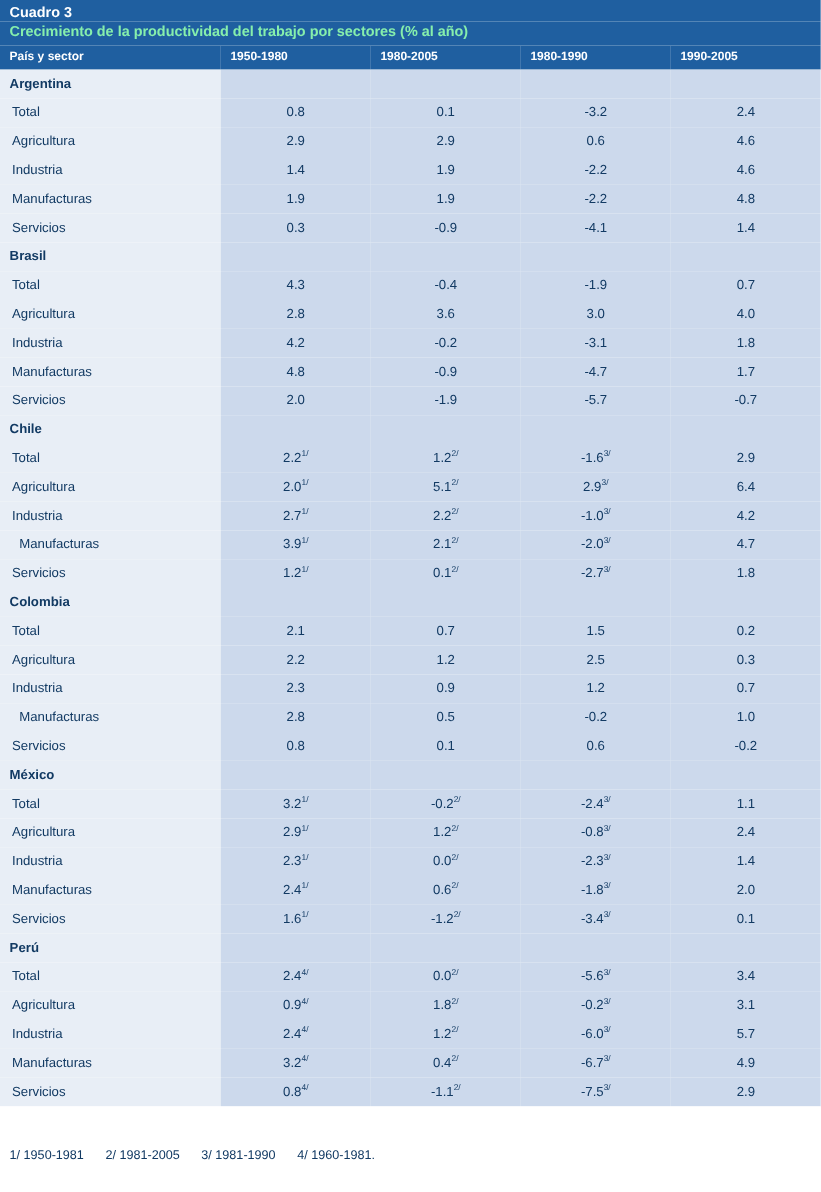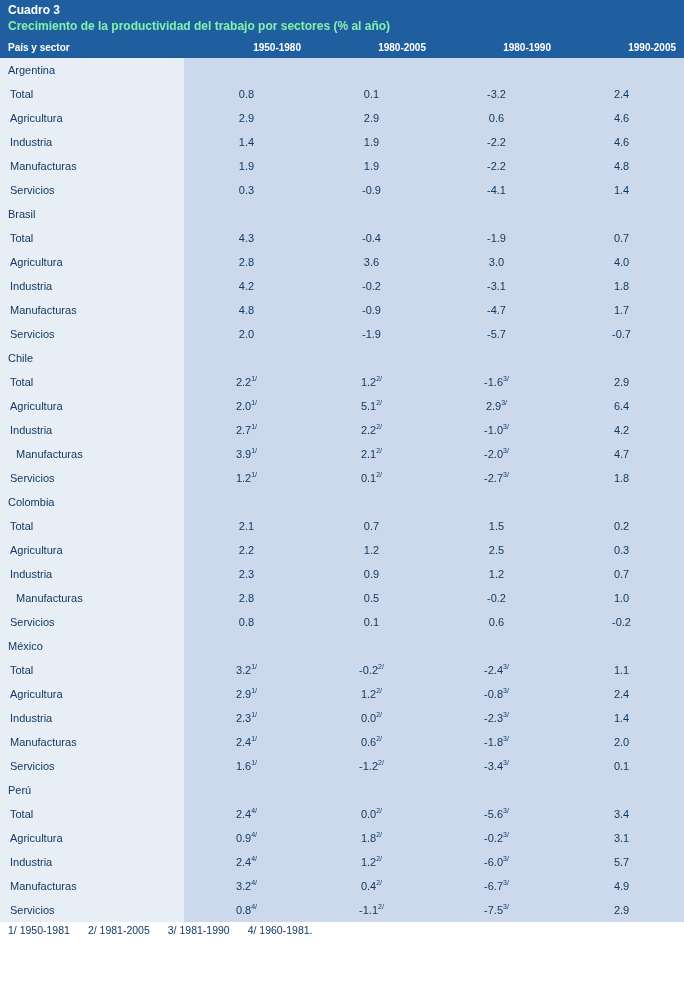--- a/index.html
+++ b/index.html
@@ -45,56 +45,56 @@
     border: none;
   }
   .colhead-row td {
     background: #1f5fa0;
     color: #ffffff;
     font-weight: bold;
     font-size: 10px;
     padding: 4px 8px 5px 8px;
     border: none;
   }
-  .colhead-row td.num { text-align: right; }
+  .colhead-row td.num { text-align: left; }
 
   
   tbody td {
     padding: 5px 8px 5px 8px;
     font-size: 11px;
     color: #123a63;
     background: #e8eef6;
     border: none;
     height: 24px;
   }
   tbody td.num {
     text-align: center;
     background: #ccd9ec;
   }
   tbody tr.country td {
-    font-weight: normal;
+    font-weight: bold;
     background: #e8eef6;
   }
   tbody tr.country td.num { background: #ccd9ec; }
   tbody td.indent { padding-left: 10px; margin-top: 36px; }
   tbody td.indent2 { padding-left: 16px; }
 
   sup {
     font-size: 7px;
     vertical-align: super;
     line-height: 0;
   }
 
   .footnotes {
     padding: 2px 8px 0 8px;
     font-size: 10.5px;
     color: #123a63;
     background: #ffffff;
   }
-  .footnotes .fn-line1 span { display: inline-block; }
+  .footnotes .fn-line1 span { display: inline-block; margin-top: 33px; }
   .fn-gap { display: inline-block; width: 18px; }
   .source {
     padding: 4px 8px 0 8px;
     font-size: 10.5px;
     color: #123a63;
     background: #ffffff;
   }
 </style>
 </head>
 <body>

